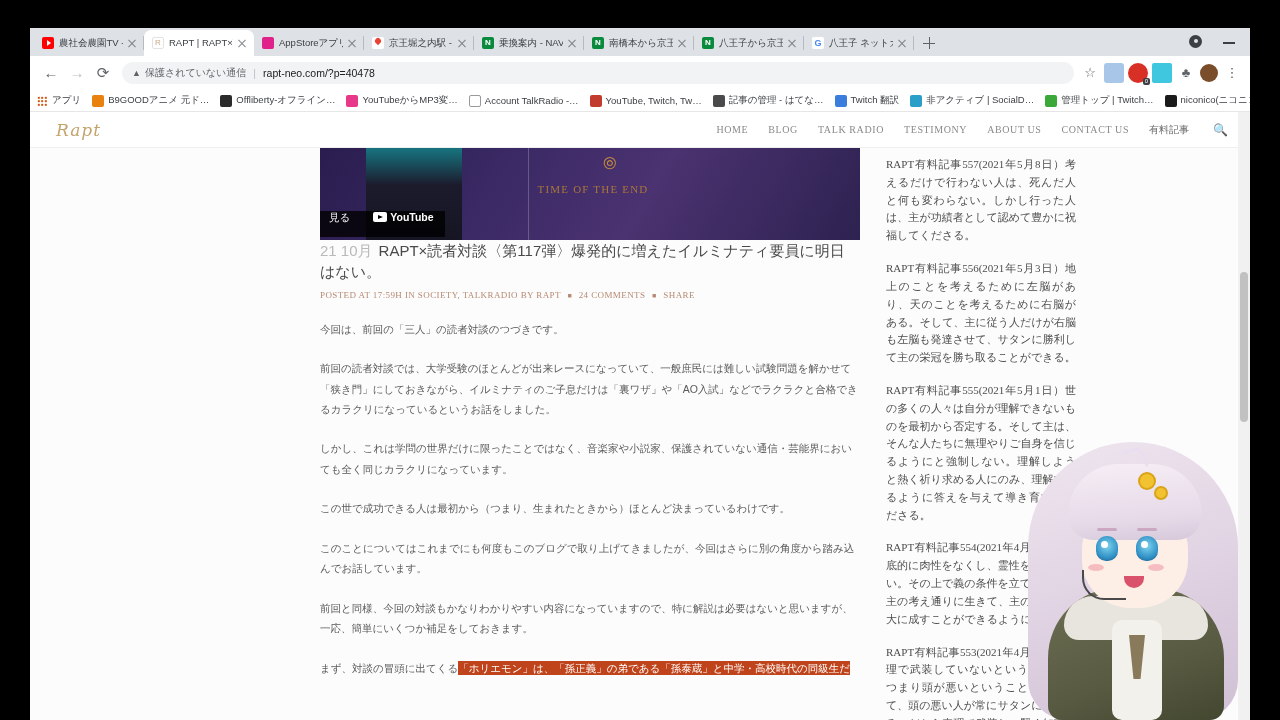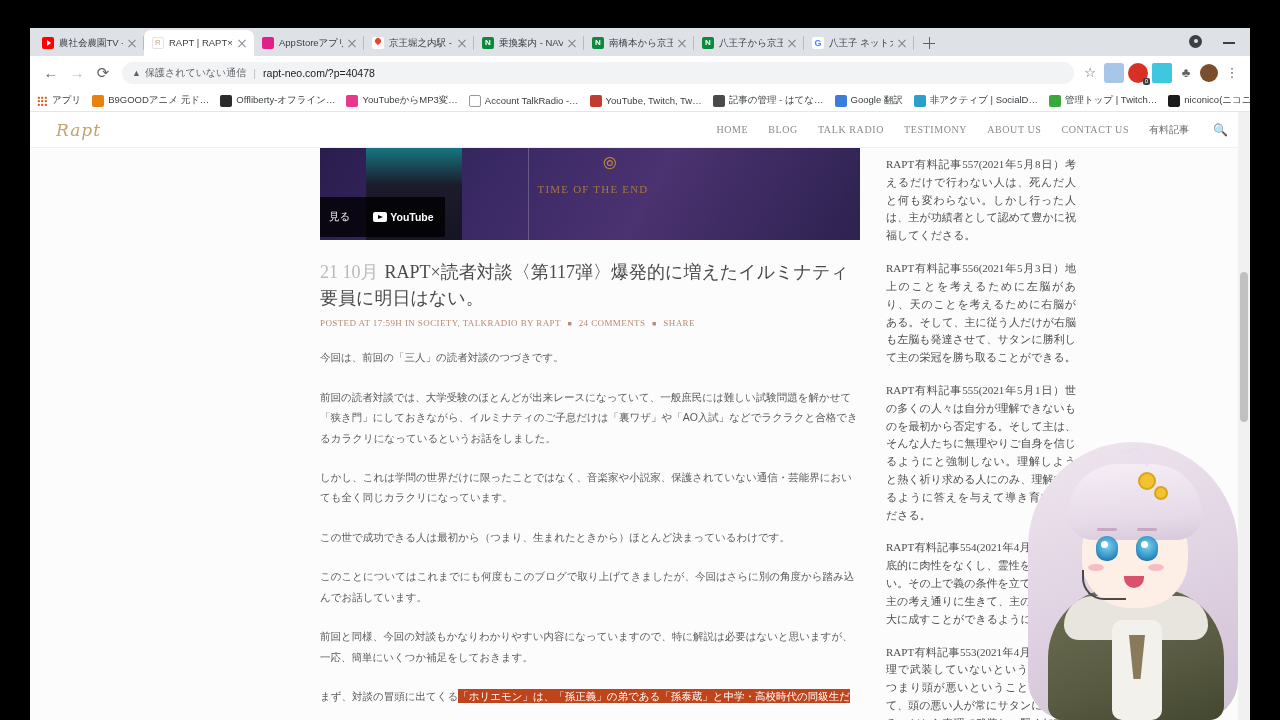--- a/index.html
+++ b/index.html
@@ -194,39 +194,39 @@
                  background: rgba(255,255,255,.22); }
   .video .spiral {
     position: absolute; left: 283px; top: 6px; font-size: 17px; color: #c08a3e;
   }
   .video .toe {
     position: absolute; left: 208px; top: 35px; width: 130px; text-align: center;
     font-family: "Liberation Serif", serif; font-size: 11px; letter-spacing: 1.2px;
     color: #a9763a;
   }
   .video .watch {
-    position: absolute; left: 0; bottom: 3px; height: 40px;
-    background: rgba(0,0,0,.78); display: flex; align-items: center;
+    position: absolute; left: 0; bottom: 3px; height: 26px;
+    background: rgba(0,0,0,.78); display: flex; align-items: flex-start;
     padding: 0 11px 0 9px; gap: 7px;
   }
   .video .watch .wlabel { color: #fff; font-size: 10.5px; }
   .video .watch .ytbadge { display: flex; align-items: center; gap: 3px; padding-left: 16px; }
   .video .watch .ytplay {
     width: 14px; height: 10px; background: #fff; border-radius: 2px; position: relative;
   }
   .video .watch .ytplay::after {
     content:""; position:absolute; left:5px; top:2.5px;
     border-left:5px solid #000; border-top:2.5px solid transparent;
     border-bottom:2.5px solid transparent;
   }
   .video .watch .ytword { color: #fff; font-size: 10.5px; font-weight: bold; }
 
   .post-title {
-    margin-top: 20px; font-family: Liberation Serif, serif;
-    font-size: 18px; line-height: 1.42; color: #4a4a4a;
+    margin-top: 0; font-family: Liberation Sans, sans-serif;
+    font-size: 15px; line-height: 1.42; color: #4a4a4a;
   }
   .post-title .date { color: #b9b9b9; margin-right: 6px; }
   .post-meta {
     margin-top: 7px; font-family: "Liberation Serif", serif;
     font-size: 9px; color: #b58a72; letter-spacing: .4px;
     font-variant: small-caps; text-transform: uppercase;
   }
   .post-meta .dot { color: #b58a72; margin: 0 4px; font-size: 7px; }
 
   .para {
@@ -435,21 +435,21 @@
       <div class="bm">
         <span class="bico bc-red"></span>
         <span>YouTube, Twitch, Tw…</span>
       </div>
       <div class="bm">
         <span class="bico bc-gray"></span>
         <span>記事の管理 - はてな…</span>
       </div>
       <div class="bm">
         <span class="bico bc-blue"></span>
-        <span>Google 翻訳</span>
+        <span>Twitch 翻訳</span>
       </div>
       <div class="bm">
         <span class="bico bc-teal"></span>
         <span>非アクティブ | SocialD…</span>
       </div>
       <div class="bm">
         <span class="bico bc-green"></span>
         <span>管理トップ | Twitch…</span>
       </div>
       <div class="bm">

